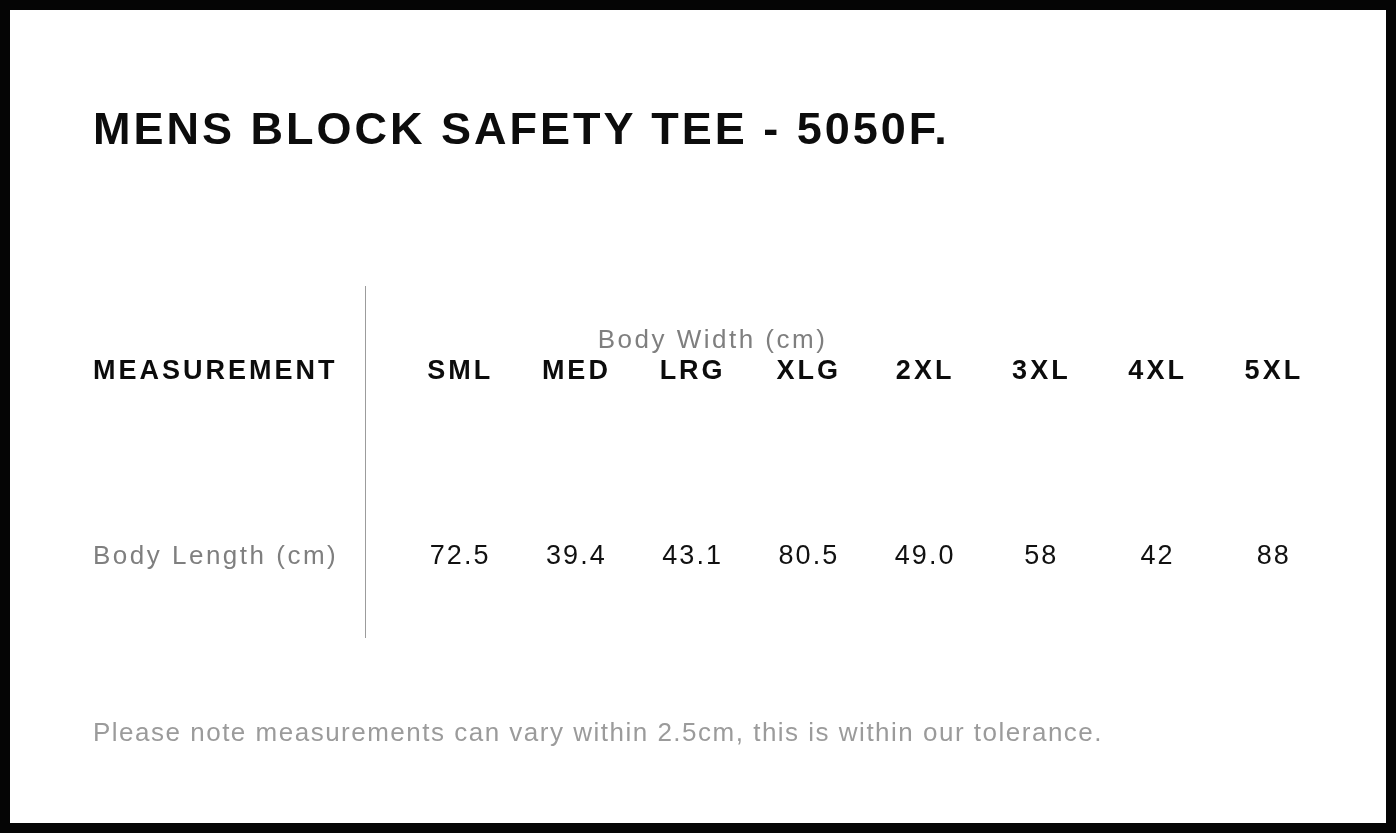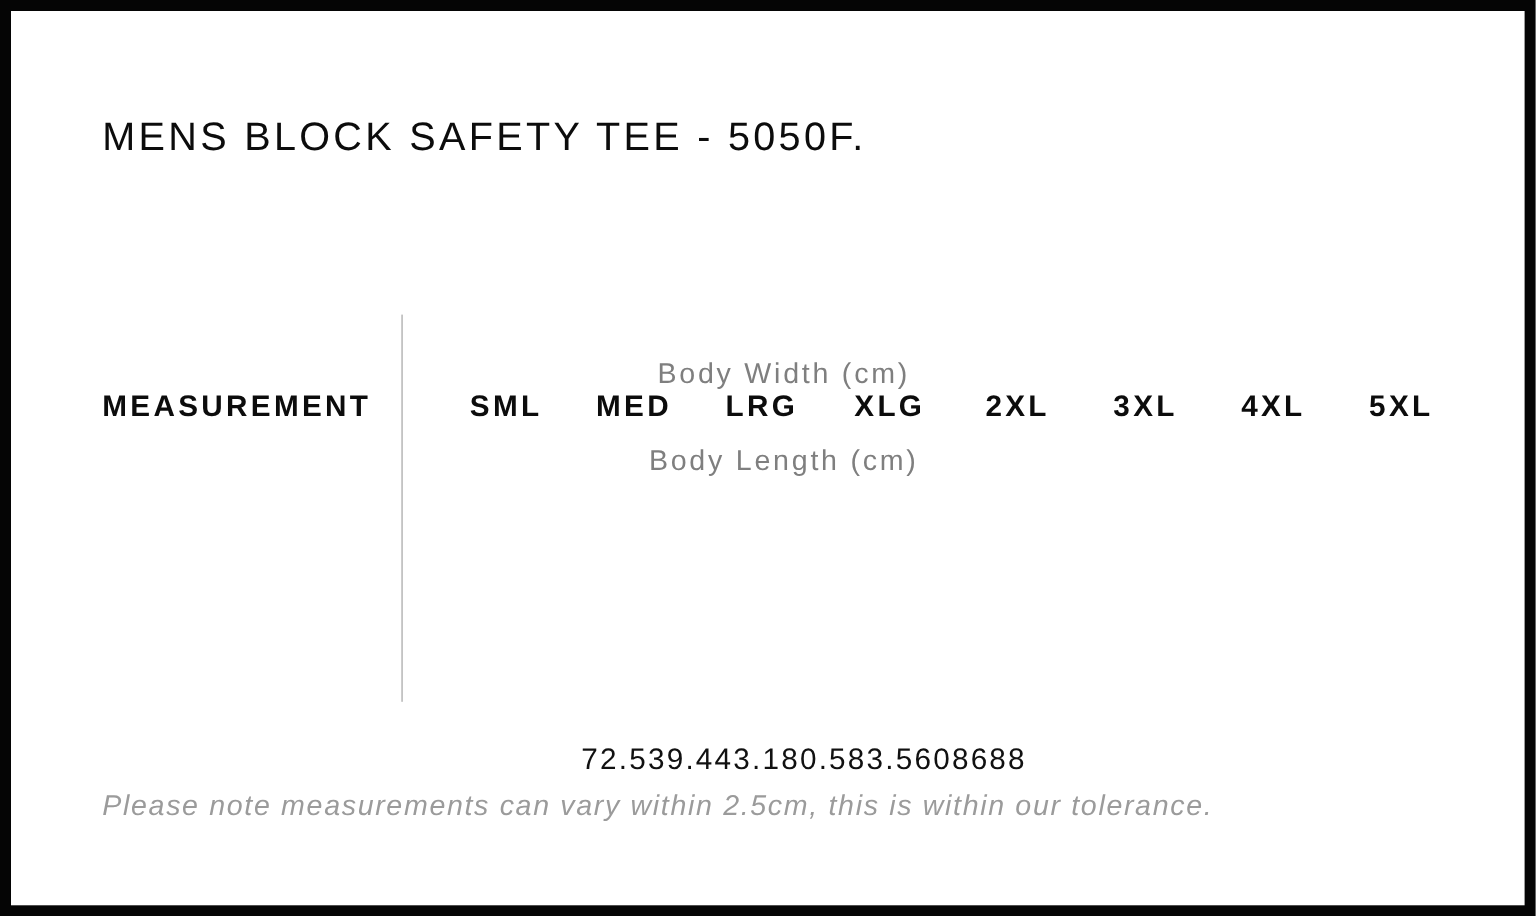--- a/index.html
+++ b/index.html
@@ -18,23 +18,23 @@
   }
   .sheet {
     position: absolute;
     inset: 0;
   }
   .title {
     position: absolute;
     left: 83px;
     top: 96px;
     margin: 0;
-    font-size: 36px;
+    font-size: 45px;
     line-height: 1;
-    font-weight: 400;
+    font-weight: 700;
     letter-spacing: 3px;
     color: #0c0c0c;
     white-space: nowrap;
   }
   .table-region {
     position: absolute;
     left: 83px;
     top: 276px;
     width: 1239px;
     height: 352px;
@@ -50,21 +50,21 @@
   .t-row {
     position: absolute;
     left: 0;
     width: 100%;
     display: flex;
     align-items: center;
     transform: translateY(-50%);
   }
   .t-row.header-row { top: 84px; }
   .t-row.row-1 { top: 174px; flex-direction: column; }
-  .t-row.row-2 { top: 269px; flex-direction: column; }
+  .t-row.row-2 { top: 269px; }
   .label-cell {
     flex: 0 0 272px;
     white-space: nowrap;
   }
   .header-cell {
     font-weight: 700;
     font-size: 27px;
     letter-spacing: 3px;
     color: #0c0c0c;
   }
@@ -88,21 +88,20 @@
     letter-spacing: 2px;
     color: #111111;
   }
   .note {
     position: absolute;
     left: 83px;
     top: 708px;
     margin: 0;
     font-size: 26px;
     line-height: 1.1;
-    font-style: italic;
     letter-spacing: 1.5px;
     color: #9b9b9b;
     white-space: nowrap;
   }
 </style>
 </head>
 <body>
 
 <main class="sheet">
 
@@ -129,23 +128,23 @@
       <div class="label-cell row-label">Body Width (cm)</div>
     </div>
 
     <div class="t-row row-2">
       <div class="label-cell row-label">Body Length (cm)</div>
       <div class="data-cells">
         <div class="data-cell value-cell">72.5</div>
         <div class="data-cell value-cell">39.4</div>
         <div class="data-cell value-cell">43.1</div>
         <div class="data-cell value-cell">80.5</div>
-        <div class="data-cell value-cell">83.5</div>
-        <div class="data-cell value-cell">60</div>
-        <div class="data-cell value-cell">86</div>
+        <div class="data-cell value-cell">49.0</div>
+        <div class="data-cell value-cell">58</div>
+        <div class="data-cell value-cell">42</div>
         <div class="data-cell value-cell">88</div>
       </div>
     </div>
   </section>
 
   <p class="note">Please note measurements can vary within 2.5cm, this is within our tolerance.</p>
 
 </main>
 
 </body></html>

